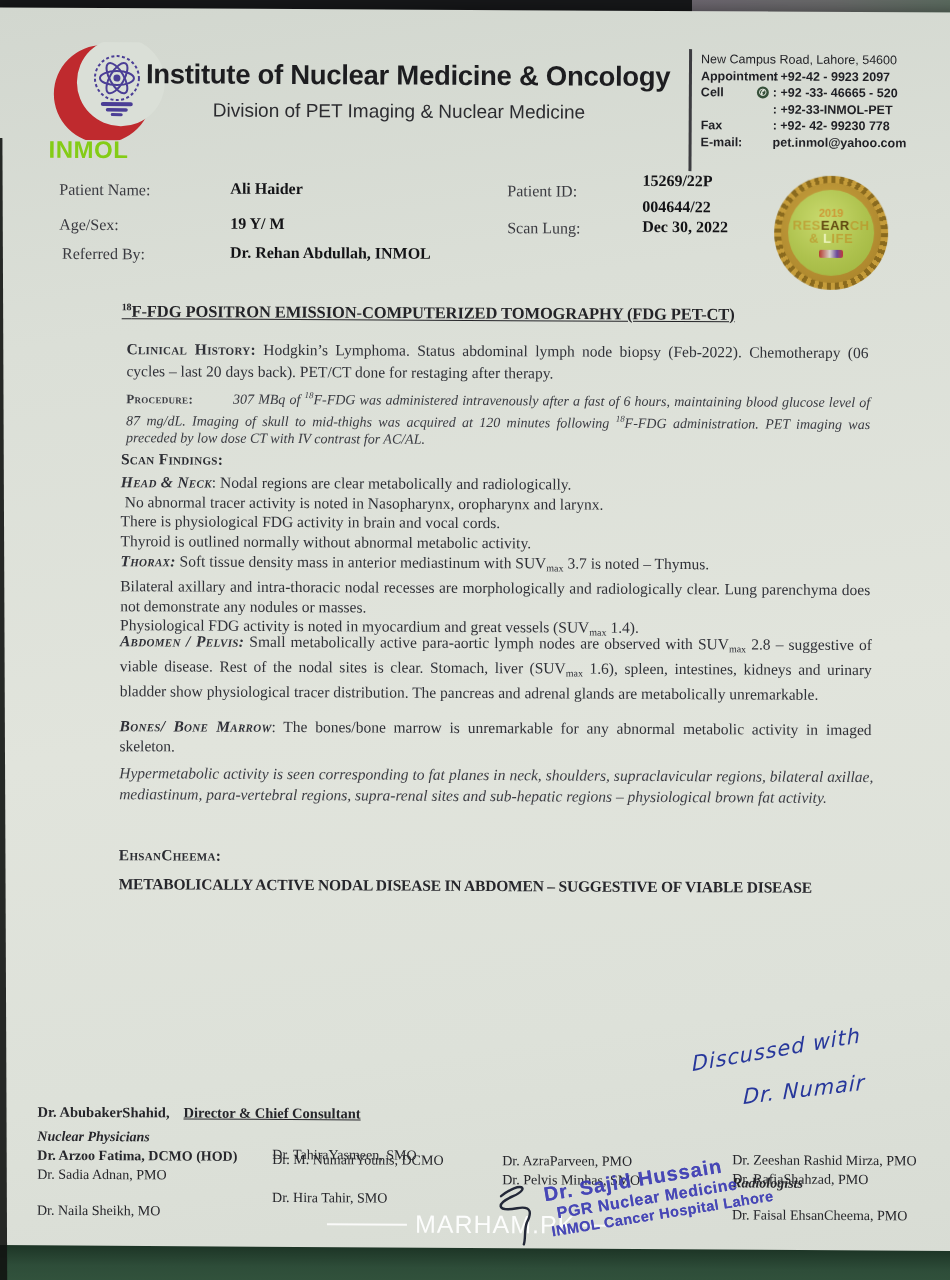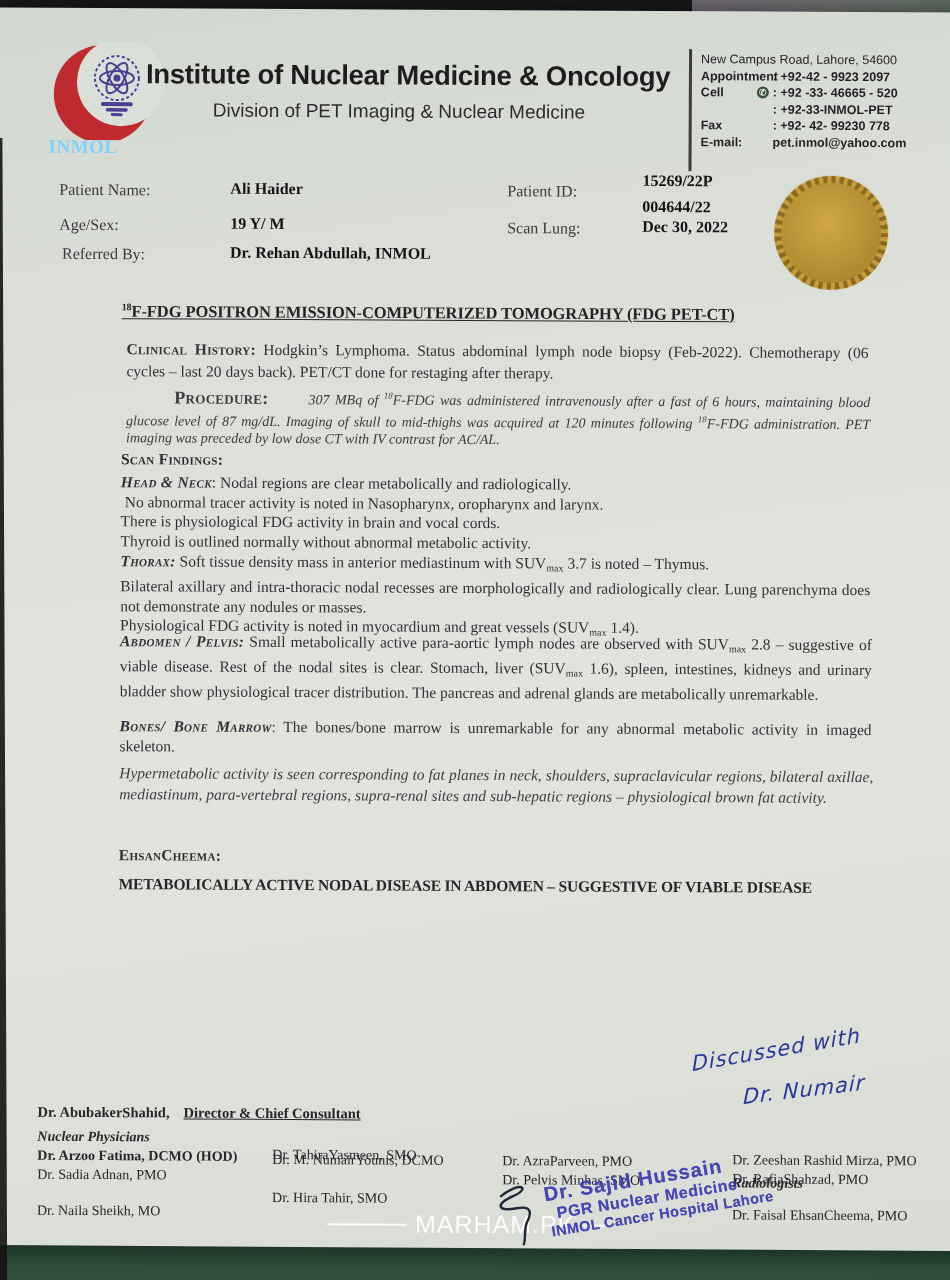--- a/index.html
+++ b/index.html
@@ -21,22 +21,22 @@
     background:linear-gradient(180deg,#1d3526 0%,#2e4d39 40%,#35573f 100%);}
 
   .content{left:0;top:0;width:950px;height:1280px;transform:rotate(.3deg);
     color:#2e2f34;}
 
   
   .org{left:143px;top:60px;width:545px;font-family:"Liberation Sans",sans-serif;
     font-size:27.5px;font-weight:bold;color:#1d1d20;letter-spacing:-.3px;}
   .division{left:210px;top:101px;font-family:"Liberation Sans",sans-serif;
     font-size:19px;color:#2c2c30;}
-  .wordmark{left:46px;top:138px;font-family:Liberation Serif, serif;
-    font-size:19px;font-weight:bold;color:#7dd3fc;letter-spacing:.5px;}
+  .wordmark{left:46px;top:138px;font-family:Liberation Sans, sans-serif;
+    font-size:24px;font-weight:bold;color:#84cc16;letter-spacing:.5px;}
   .vline{left:686px;top:48px;width:2.5px;height:122px;background:#3c3c40;}
   .contact{left:698px;top:50px;width:248px;font-family:"Liberation Sans",sans-serif;
     font-size:12.5px;line-height:16.5px;color:#1f1f24;}
   .c-row{display:flex;font-weight:bold;}
   .c-label{width:72px;flex:none;position:relative;}
   .phone-icon{position:absolute;right:4px;top:2px;width:12px;height:12px;border-radius:50%;
     background:#36503a;color:#e7ebe2;font-size:9px;line-height:12px;text-align:center;}
 
   
   .plabel{font-size:16px;color:#3a3a40;}
@@ -63,21 +63,21 @@
   .sc{font-variant:small-caps;font-weight:bold;letter-spacing:.3px;}
   .sci{font-variant:small-caps;font-weight:bold;font-style:italic;letter-spacing:.3px;}
   .rpt-title{left:120px;top:303px;width:750px;font-size:16.5px;font-weight:bold;
     text-decoration:underline;color:#242428;letter-spacing:-.1px;}
   .rpt-title sup{font-size:10px;}
   .body-txt{font-size:15.5px;color:#303138;}
   .jst{text-align:justify;}
   .clinical{left:125px;top:340px;width:742px;line-height:21.5px;}
   .procedure{left:125px;top:388px;width:744px;font-size:14px;font-style:italic;
     line-height:17.5px;color:#3a3b42;}
-  .procedure .sc{font-style:normal;font-size:18px;margin-left:48px;}
+  .procedure .sc{font-style:normal;font-size:13px;}
   .proc-gap{display:inline-block;width:40px;}
   sup.iso{font-size:9px;vertical-align:6px;}
   sub.suv{font-size:10px;vertical-align:-3px;}
   .findings-h{left:120px;top:452px;font-size:15.5px;color:#2b2c32;}
   .headneck{left:120px;top:474px;width:748px;line-height:19.5px;}
   .thorax{left:120px;top:553px;width:750px;line-height:19.8px;}
   .abdomen{left:120px;top:633px;width:752px;line-height:20.2px;}
   .bones{left:120px;top:718px;width:752px;line-height:20.2px;}
   .brownfat{left:120px;top:764px;width:754px;line-height:21px;font-style:italic;color:#3c3d44;}
   .concl-h{left:120px;top:848px;font-size:15.5px;color:#2b2c32;}
@@ -177,20 +177,26 @@
   <div class="abs pval" style="left:640px;top:197px">004644/22</div>
   <div class="abs plabel" style="left:57px;top:218px">Age/Sex:</div>
   <div class="abs pval" style="left:228px;top:216px">19 Y/ M</div>
   <div class="abs plabel" style="left:505px;top:219px">Scan Lung:</div>
   <div class="abs pval" style="left:640px;top:217px">Dec 30, 2022</div>
   <div class="abs plabel" style="left:60px;top:247px">Referred By:</div>
   <div class="abs pval" style="left:228px;top:245px">Dr. Rehan Abdullah, INMOL</div>
 
   <div class="abs seal">
     <div class="seal-mid"></div>
+    <div class="seal-core">
+      <div class="seal-year">2019</div>
+      <div class="seal-w"><span class="seal-dim">RES</span><span class="seal-dark">EAR</span><span class="seal-dim">CH</span></div>
+      <div class="seal-w"><span class="seal-dim">&amp; </span><span class="seal-light">L</span><span class="seal-dim">IFE</span></div>
+      <div class="seal-badge"></div>
+    </div>
   </div>
 
   <div class="abs rpt-title"><sup>18</sup><span>F-FDG POSITRON EMISSION-COMPUTERIZED TOMOGRAPHY (FDG PET-CT)</span></div>
 
   <div class="abs clinical body-txt jst"><span class="sc">Clinical History:</span><span> Hodgkin’s Lymphoma. Status abdominal lymph node biopsy (Feb-2022). Chemotherapy (06 cycles – last 20 days back). PET/CT done for restaging after therapy.</span></div>
 
   <div class="abs procedure jst"><span class="sc">Procedure:</span><span class="proc-gap"></span><span>307 MBq of </span><sup class="iso">18</sup><span>F-FDG was administered intravenously after a fast of 6 hours, maintaining blood glucose level of 87 mg/dL. Imaging of skull to mid-thighs was acquired at 120 minutes following </span><sup class="iso">18</sup><span>F-FDG administration. PET imaging was preceded by low dose CT with IV contrast for AC/AL.</span></div>
 
   <div class="abs findings-h sc">Scan Findings:</div>
 

